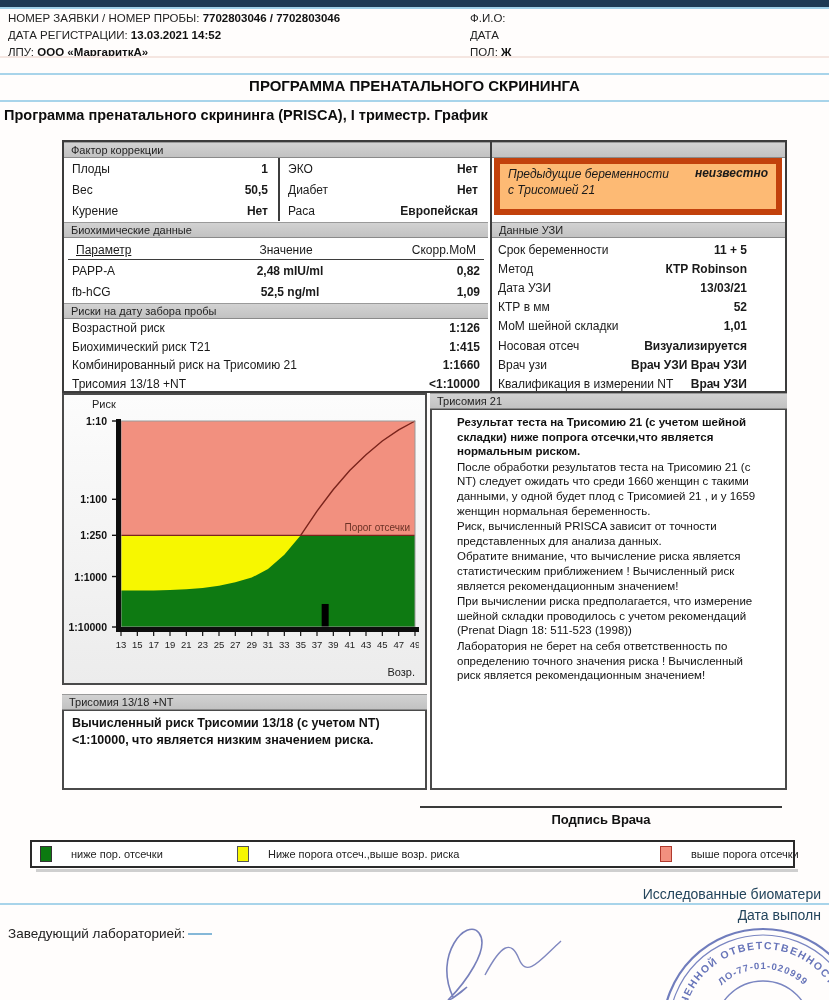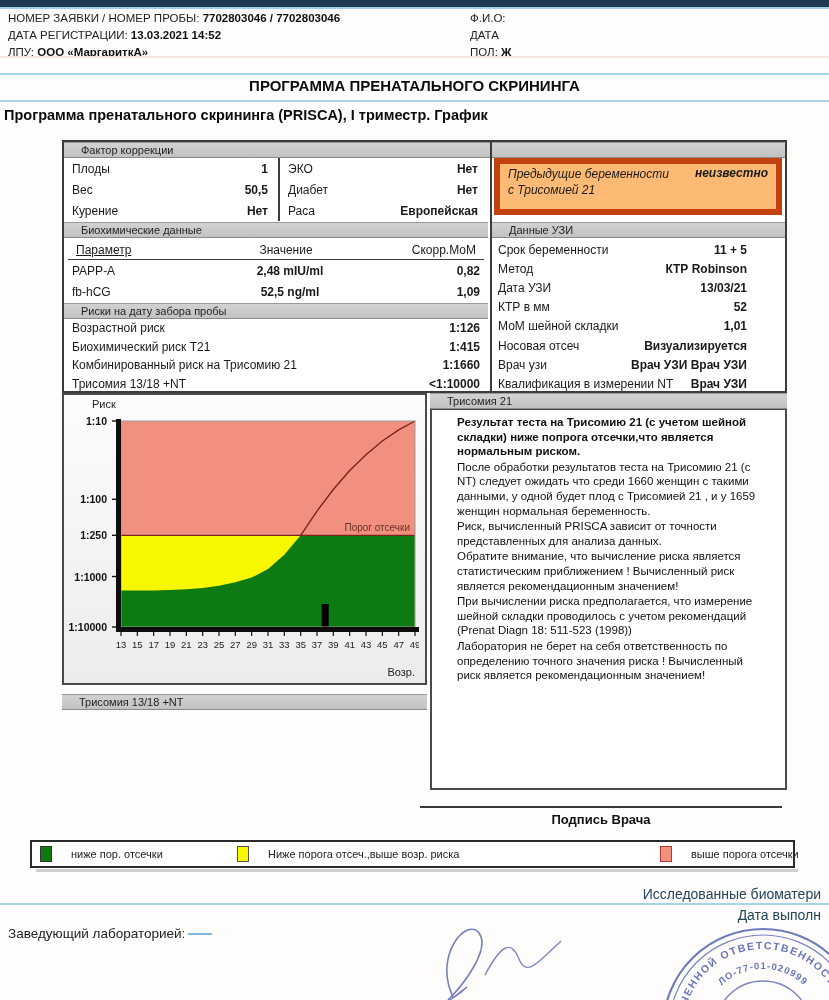--- a/index.html
+++ b/index.html
@@ -10,21 +10,21 @@
   .topline{position:absolute;left:0;top:7px;width:829px;height:2px;background:#9fd0e8;}
   .hrow{position:absolute;font-size:11.5px;white-space:nowrap;color:#222;}
   .hrow b{color:#111;}
   .pinkline{position:absolute;left:0;top:56px;width:829px;height:2px;background:#f5e6e1;}
   .blueline{position:absolute;left:0;width:829px;height:2px;background:#a8d4ea;}
   .title{position:absolute;left:0;top:77px;width:829px;text-align:center;font-size:15px;font-weight:bold;color:#0d0d0d;}
   .subtitle{position:absolute;left:4px;top:107px;font-size:14.5px;font-weight:bold;color:#0d0d0d;}
   .outer{position:absolute;left:62px;top:140px;width:725px;height:253px;border:2px solid #3c3c3c;box-sizing:border-box;background:#fff;}
   .vdiv{position:absolute;background:#3c3c3c;width:2px;z-index:5;}
   .sechdr{position:absolute;background:linear-gradient(#d2d2d2,#c2c2c2);border-top:1px solid #9a9a9a;border-bottom:1px solid #8a8a8a;
-          font-size:11px;color:#1f1f1f;line-height:15px;padding-left:17px;box-sizing:border-box;height:16px;z-index:2;}
+          font-size:11px;color:#1f1f1f;line-height:15px;padding-left:7px;box-sizing:border-box;height:16px;z-index:2;}
   .kv{display:flex;justify-content:space-between;align-items:center;padding:0 8px;font-size:12px;}
   .kv .v{font-weight:bold;text-align:right;}
   .stack{position:absolute;}
   .bbox{position:absolute;border:6px solid #c2410c;box-sizing:border-box;background:#fdba74;font-style:italic;}
   .bhdr-row{display:flex;padding:0 8px;font-size:12px;border-bottom:1.5px solid #3d3d3d;margin:0 4px;align-items:center;}
   .bhdr-row .c1{flex:1;text-decoration:underline;}.bhdr-row .c2{width:170px;text-align:center;}.bhdr-row .c3{width:105px;text-align:right;}
   .brow{display:flex;padding:0 8px;font-size:12px;align-items:center;}
   .brow .c1{flex:1;}.brow .c2{width:170px;text-align:center;font-weight:bold;}.brow .c3{width:105px;text-align:right;font-weight:bold;}
   .chartbox{position:absolute;left:62px;top:393px;width:365px;height:292px;border:2px solid #4a4a4a;box-sizing:border-box;
             background:linear-gradient(#fcfcfc,#ececec);}
@@ -274,20 +274,21 @@
   <div class="t21box">
     <div class="p p0">Результат теста на Трисомию 21 (с учетом шейной складки) ниже попрога отсечки,что является нормальным риском.</div>
     <div class="p">После обработки результатов теста на Трисомию 21 (с NT) следует ожидать что среди 1660 женщин с такими данными, у одной будет плод с Трисомией 21 , и у 1659 женщин нормальная беременность.</div>
     <div class="p">Риск, вычисленный PRISCA зависит от точности представленных для анализа данных.</div>
     <div class="p">Обратите внимание, что вычисление риска является статистическим приближением ! Вычисленный риск является рекомендационным значением!</div>
     <div class="p">При вычислении риска предполагается, что измерение шейной складки проводилось с учетом рекомендаций (Prenat Diagn 18: 511-523 (1998))</div>
     <div class="p">Лаборатория не берет на себя ответственность по определению точного значения риска ! Вычисленный риск является рекомендационным значением!</div>
   </div>
 
   <div class="sechdr" style="left:62px;top:694px;width:365px">Трисомия 13/18 +NT</div>
+  <div class="t1318box">Вычисленный риск Трисомии 13/18 (с учетом NT) &lt;1:10000, что является низким значением риска.</div>
 
   <div class="signline"></div>
   <div class="signlabel">Подпись Врача</div>
 
   <div class="legendbox">
     <div class="legitem" style="left:8px">
       <span class="swatch" style="background: rgb(12, 122, 16); border-color: rgb(51, 51, 51);"></span>
       <span>ниже пор. отсечки</span>
     </div>
     <div class="legitem" style="left:205px">

